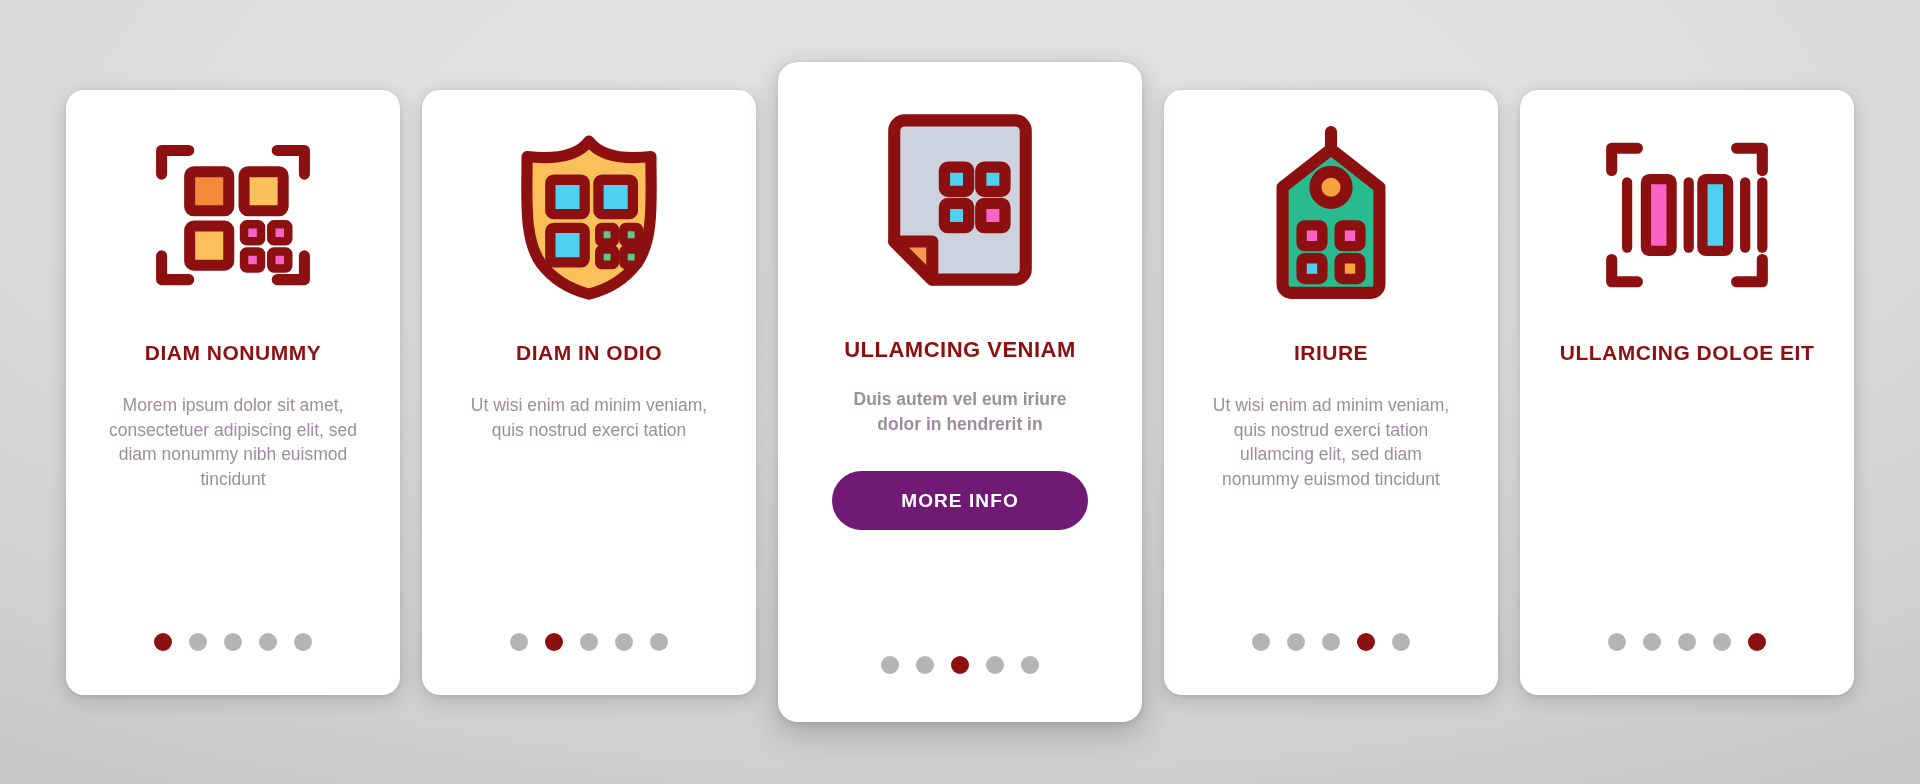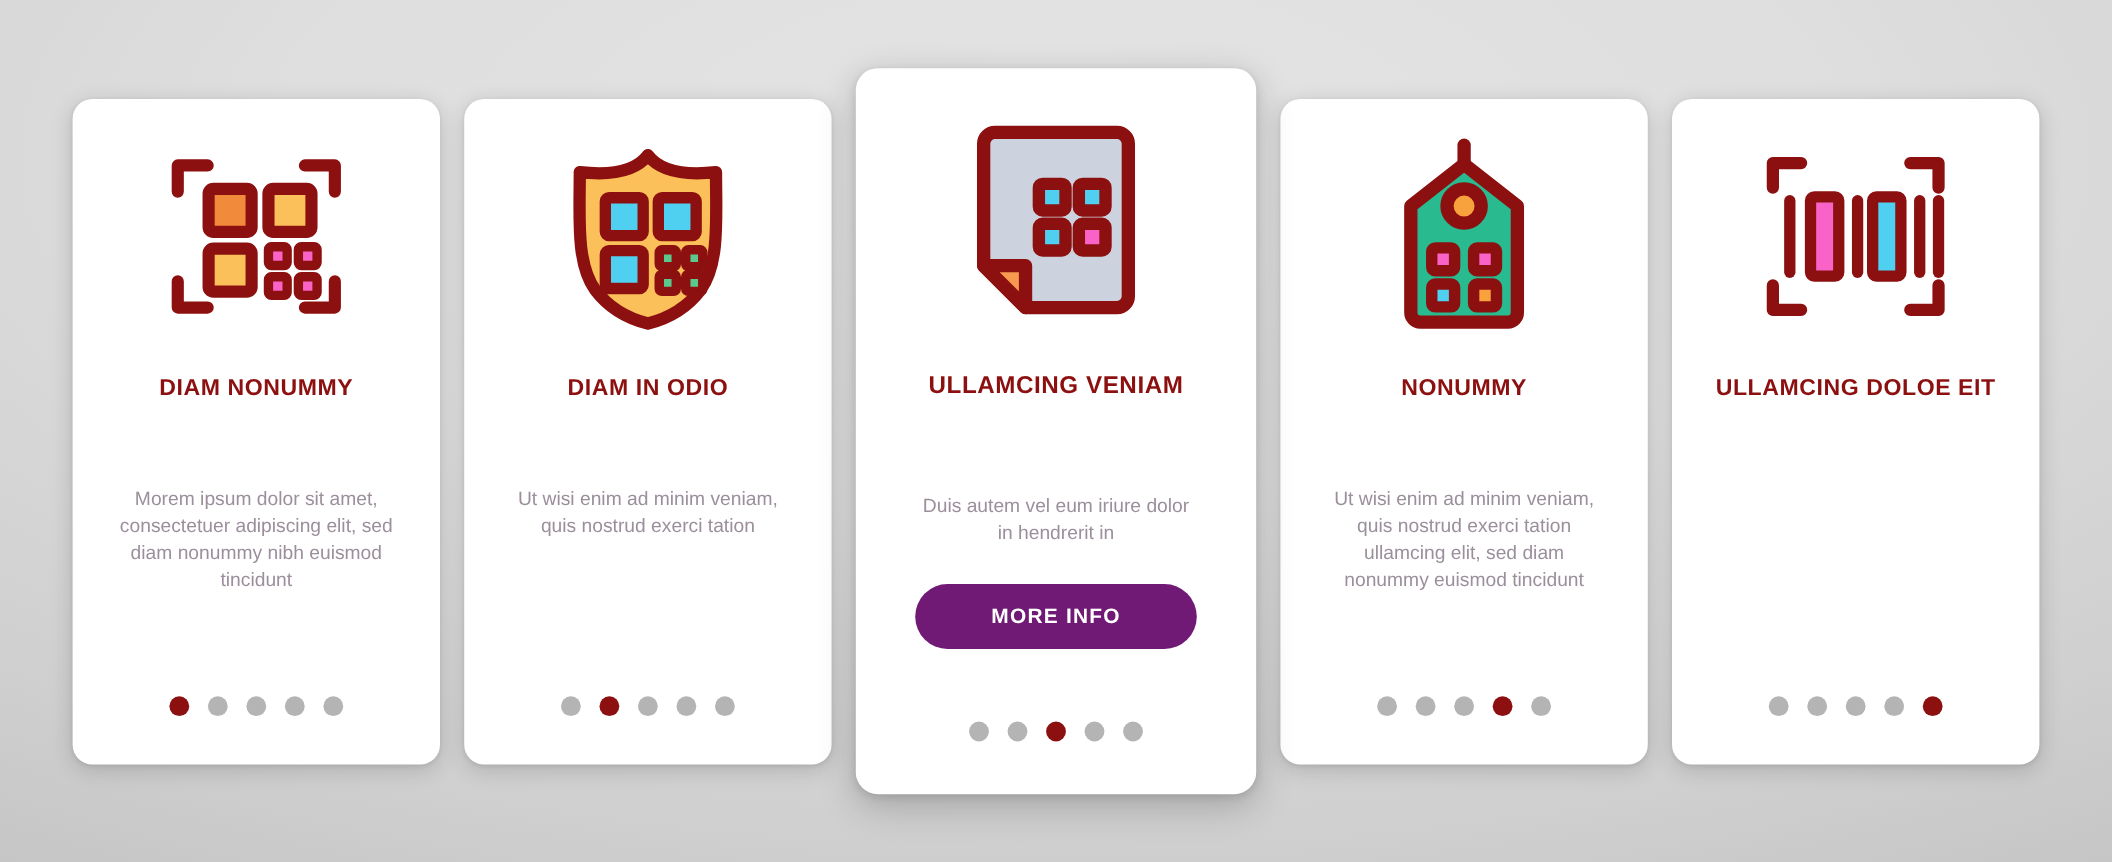--- a/index.html
+++ b/index.html
@@ -68,34 +68,34 @@
     font-size: 21px;
     font-weight: bold;
     letter-spacing: 0.5px;
     color: #8d1010;
     text-align: center;
     line-height: 1.2;
     margin-bottom: 28px;
   }
   .card.featured .card-title {
     font-size: 22px;
-    margin-bottom: 36px;
+    margin-bottom: 24px;
     text-align: center;
   }
 
   .card-body {
     font-size: 17.5px;
     line-height: 1.42;
     color: #9b8f9b;
     text-align: center;
     max-width: 262px;
-    margin-top: 48px;
   }
   .card.featured .card-body {
     max-width: 255px;
+    font-weight: bold;
   }
 
   
   .cta {
     margin-top: 34px;
     background: #701a75;
     color: #ffffff;
     border: none;
     border-radius: 34px;
     width: 256px;
@@ -218,21 +218,21 @@
       <svg width="128" height="180" viewBox="0 0 74 104" aria-hidden="true">
         <line x1="37" y1="4" x2="37" y2="33" stroke="#8d1010" stroke-width="7" stroke-linecap="round"></line>
         <path d="M9 36 L37 14 L65 36 V92 A5 5 0 0 1 60 97 H14 A5 5 0 0 1 9 92 Z" fill="#29bb8f" stroke="#8d1010" stroke-width="7" stroke-linejoin="round"></path>
         <circle cx="37" cy="36" r="9" fill="#f7a23c" stroke="#8d1010" stroke-width="7"></circle>
         <rect x="20" y="58" width="12" height="12" rx="1.8" fill="#f963c8" stroke="#8d1010" stroke-width="6"></rect>
         <rect x="42" y="58" width="12" height="12" rx="1.8" fill="#f963c8" stroke="#8d1010" stroke-width="6"></rect>
         <rect x="20" y="77" width="12" height="12" rx="1.8" fill="#4fd0f0" stroke="#8d1010" stroke-width="6"></rect>
         <rect x="42" y="77" width="12" height="12" rx="1.8" fill="#f7a23c" stroke="#8d1010" stroke-width="6"></rect>
       </svg>
     </div>
-    <h2 class="card-title">NONUMMY</h2>
+    <h2 class="card-title">IRIURE</h2>
     <p class="card-body">Ut wisi enim ad minim veniam, quis nostrud exerci tation ullamcing elit, sed diam nonummy euismod tincidunt</p>
     <div class="spacer"></div>
     <div class="dots">
       <span class="dot"></span>
       <span class="dot"></span>
       <span class="dot"></span>
       <span class="dot active"></span>
       <span class="dot"></span>
     </div>
   </div>

